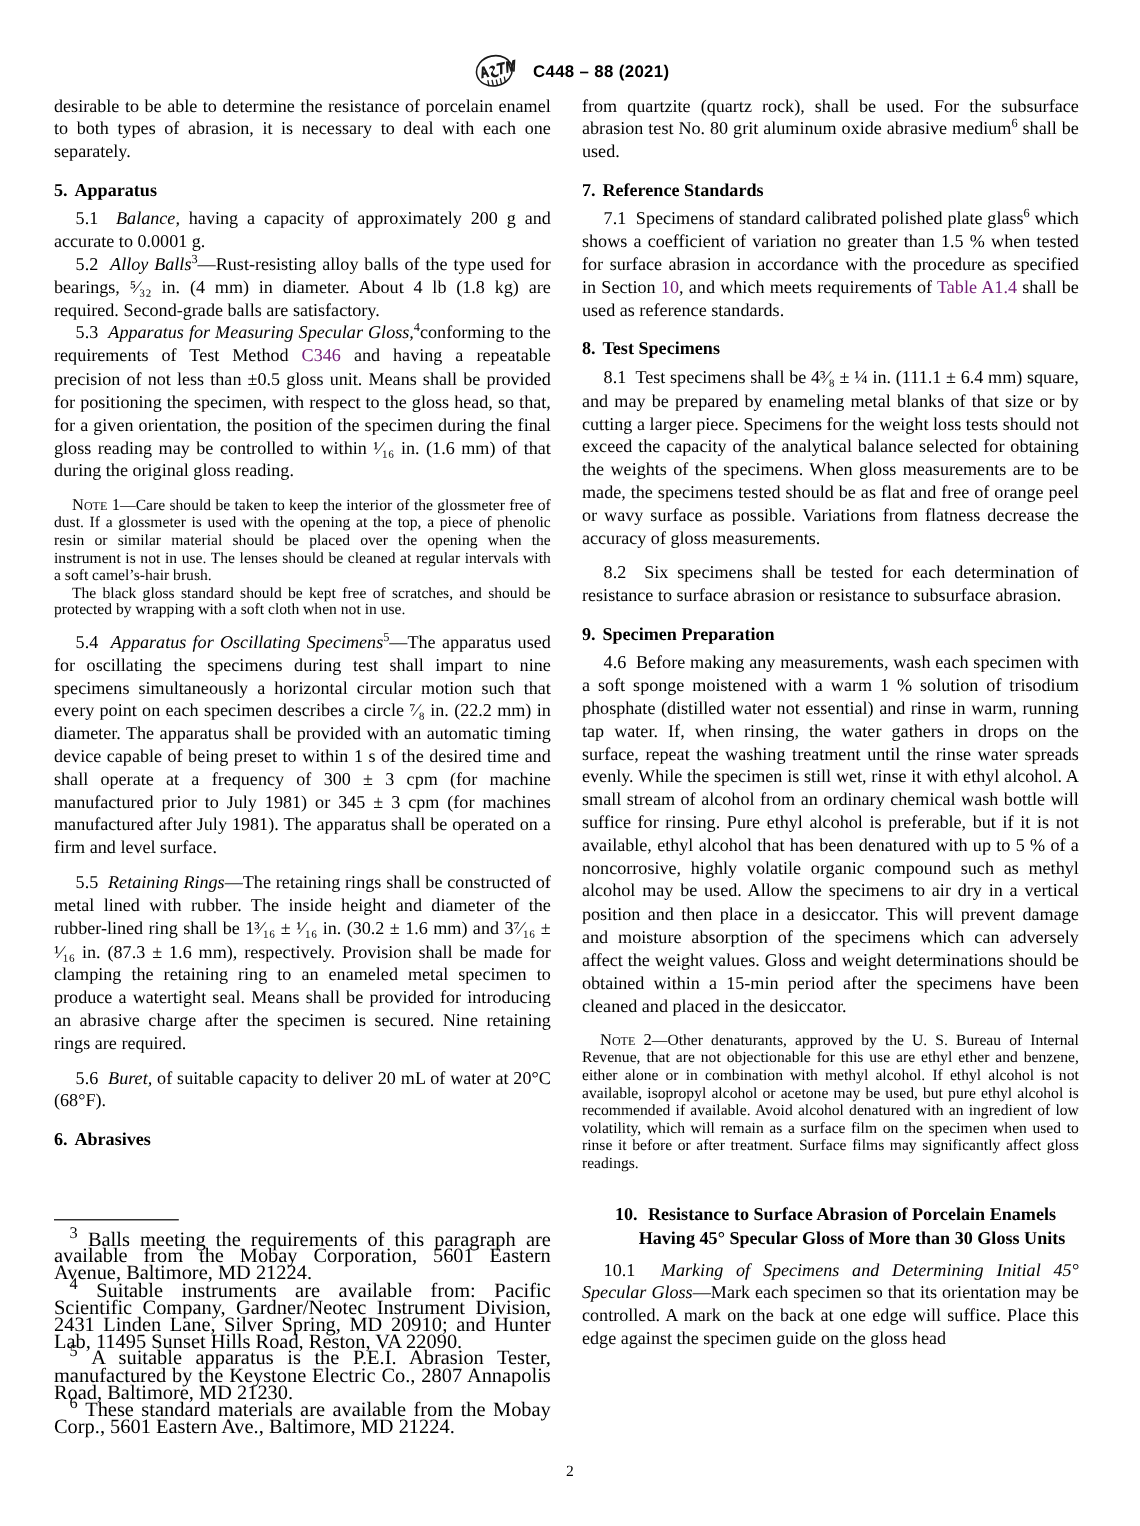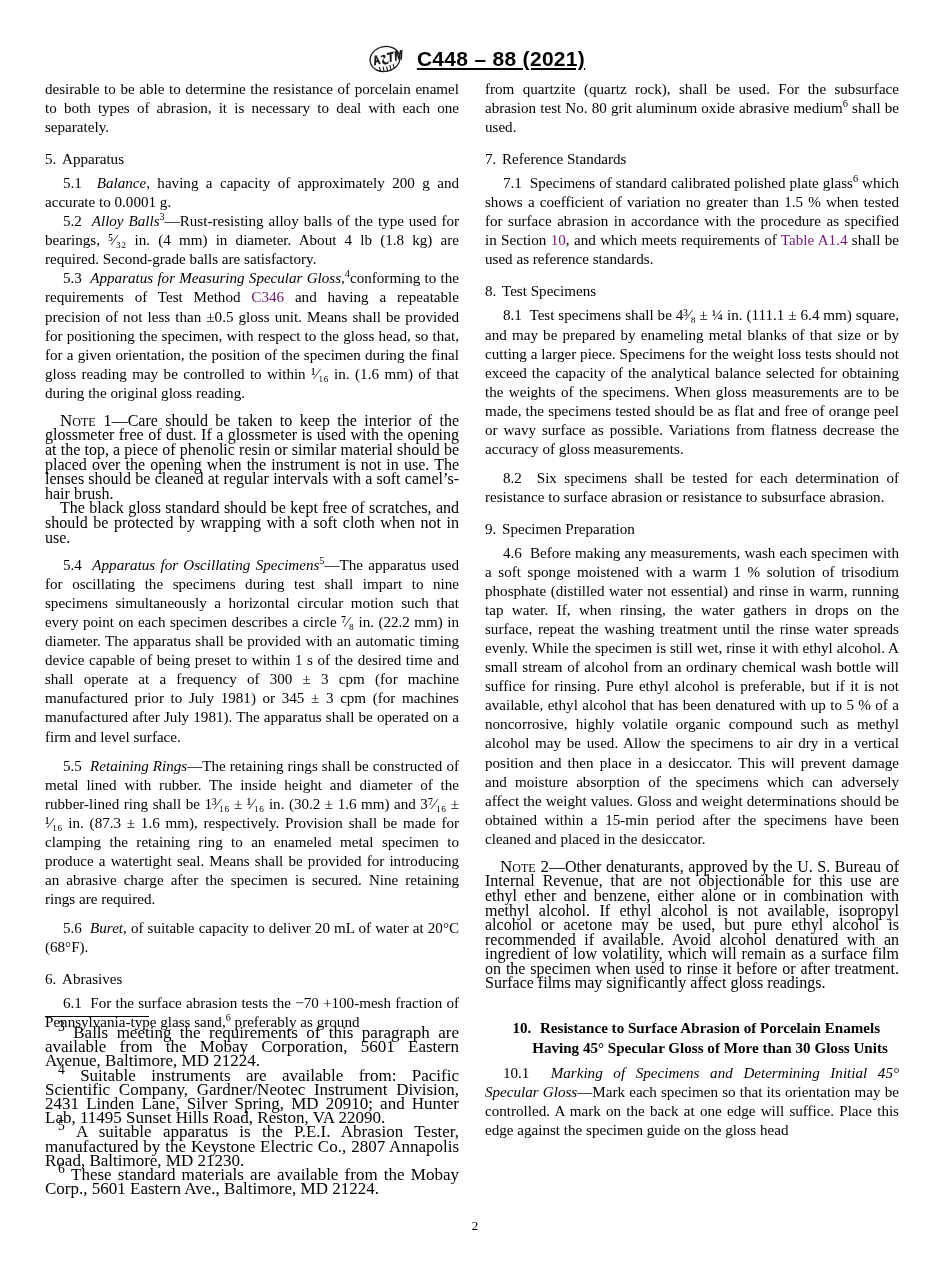--- a/index.html
+++ b/index.html
@@ -35,24 +35,23 @@
     gap: 10px;
   }
   .astm-logo {
     width: 42px;
     height: 30px;
     display: block;
   }
   .header-title {
     font-family: "Liberation Sans", "DejaVu Sans", sans-serif;
     font-weight: bold;
-    font-size: 21px;
+    font-size: 14px;
     letter-spacing: 0.3px;
     white-space: nowrap;
-    text-decoration: underline;
   }
 
   
   .col {
     position: absolute;
     top: 80px;
     width: 414px;
     text-align: justify;
     text-justify: inter-word;
     font-size: 15.1px;
@@ -65,21 +64,21 @@
   p { margin: 0; }
 
   
   .para {
     text-indent: 18px;
   }
   .para.cont { text-indent: 0; }
 
   
   .sec-head {
-    font-weight: normal;
+    font-weight: bold;
     margin-top: 13px;
     margin-bottom: 5px;
     text-align: left;
     text-indent: 0;
   }
   .sec-head .num {
     display: inline-block;
     min-width: 17px;
   }
 
@@ -109,21 +108,21 @@
   }
 
   sup {
     font-size: 0.68em;
     line-height: 0;
     vertical-align: super;
   }
 
   
   .note-block {
-    font-size: 16px;
+    font-size: 13px;
     line-height: 14.6px;
     margin-top: 11px;
     margin-bottom: 11px;
     text-align: justify;
   }
   .note-block p { text-indent: 15px; }
   .note-label {
     font-variant: small-caps;
     font-size: 1.06em;
   }
@@ -231,24 +230,20 @@
 
     <p class="para gap-before">
       <span>5.6</span>&nbsp;
       <i>Buret,</i><span> of suitable capacity to deliver 20 mL of water at 20°C (68°F).</span>
     </p>
 
     <p class="sec-head">
       <span class="num">6.</span><span>Abrasives</span>
     </p>
 
-    <p class="para">
-      <span>6.1</span>&nbsp;
-      <span>For the surface abrasion tests the −70 +100-mesh fraction of Pennsylvania-type glass sand,</span><sup>6</sup><span> preferably as ground</span>
-    </p>
 
   </div>
 
   <div class="col col-right">
 
     <p class="para cont">
       <span>from quartzite (quartz rock), shall be used. For the subsurface abrasion test No. 80 grit aluminum oxide abrasive medium</span><sup>6</sup><span> shall be used.</span>
     </p>
 
     <p class="sec-head">

